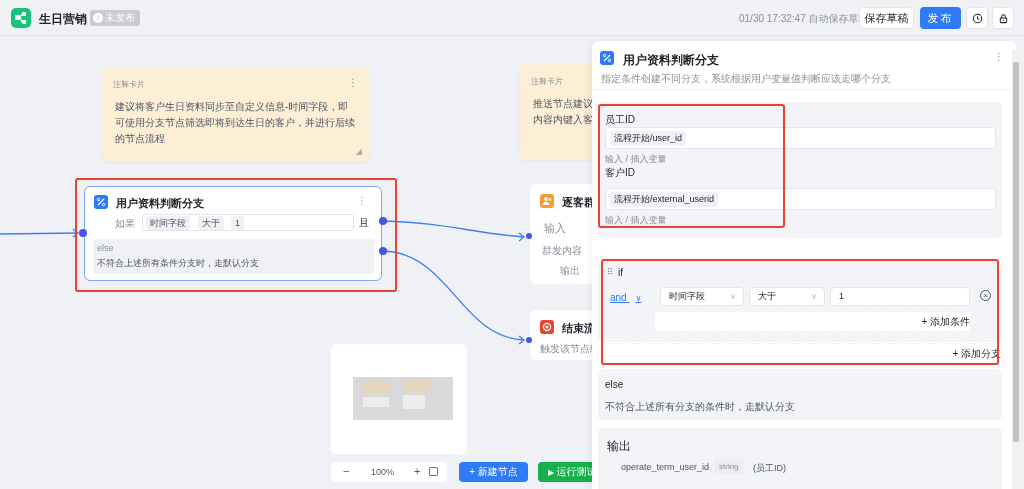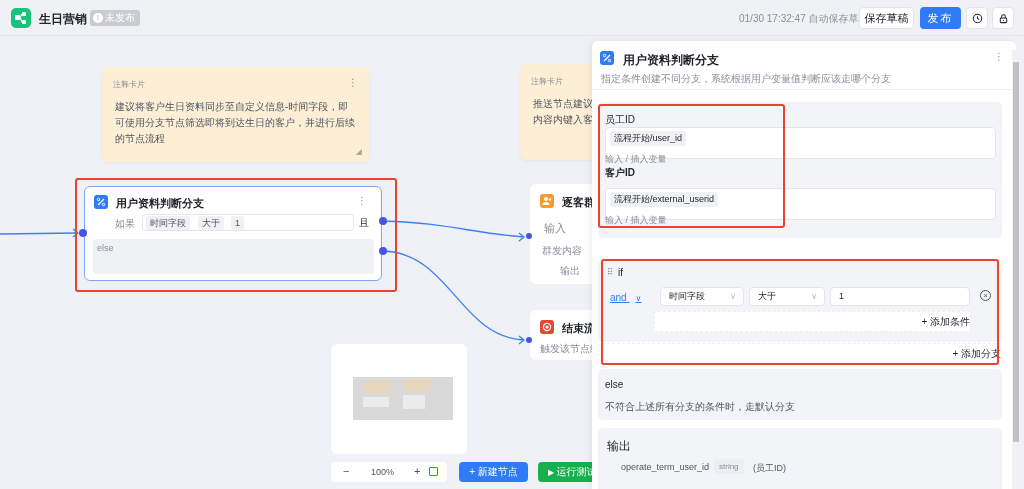--- a/index.html
+++ b/index.html
@@ -46,21 +46,21 @@
     
     .panel { position: absolute; left: 592px; top: 41px; width: 424px; height: 448px; background: #fff; border-radius: 6px 6px 0 0; box-shadow: -2px 0 6px rgba(0,0,0,0.06); overflow: hidden; }
     .panel-header { position: absolute; left: 0; top: 0; width: 100%; height: 49px; border-bottom: 1px solid #eceef2; }
     .panel-icon { position: absolute; left: 8px; top: 10px; width: 14px; height: 14px; border-radius: 3px; background: #2f7bf5; }
     .panel-title { position: absolute; left: 31px; top: 11px; font-size: 12px; font-weight: bold; color: #1f2329; }
     .panel-desc { position: absolute; left: 9px; top: 31px; font-size: 10px; color: #8a8f99; }
     .panel-more { position: absolute; right: 12px; top: 10px; color: #8a8f99; font-size: 10px; }
 
     .section { position: absolute; left: 6px; width: 404px; background: #f3f4f7; border-radius: 5px; }
     .field-label { position: absolute; left: 7px; font-size: 10px; color: #1f2329; }
-    .field-input { position: absolute; left: 7px; width: 391px; height: 32px; background: #fff; border: 1px solid #e3e5ea; border-radius: 4px; }
+    .field-input { position: absolute; left: 7px; width: 391px; height: 22px; background: #fff; border: 1px solid #e3e5ea; border-radius: 4px; }
     .field-chip { position: absolute; left: 4px; top: 3px; height: 15px; padding: 0 4px; background: #f0f1f5; border-radius: 3px; font-size: 9px; line-height: 15px; color: #1f2329; }
     .field-hint { position: absolute; left: 7px; font-size: 9px; color: #8a8f99; }
 
     .select { position: absolute; height: 19px; background: #fff; border: 1px solid #e3e5ea; border-radius: 4px; font-size: 9px; line-height: 17px; padding-left: 8px; color: #1f2329; }
     .select .chev { position: absolute; right: 7px; top: 0; color: #b5b9c2; font-size: 8px; }
     .add-btn { position: absolute; background: #fff; border: 1px dashed #eceef2; border-radius: 4px; font-size: 10px; color: #1f2329; text-align: right; line-height: 19px; }
 
     .scrollbar { position: absolute; left: 1012px; top: 50px; width: 8px; height: 439px; background: #f1f1f1; }
     .scroll-thumb { position: absolute; left: 1px; top: 12px; width: 6px; height: 380px; background: #c1c1c1; }
 
@@ -136,20 +136,21 @@
     <div style="position:absolute;right:14px;top:8px;color:#8a8f99;font-size:10px;">⋮</div>
     <div style="position:absolute;left:30px;top:30px;font-size:10px;color:#8a8f99;">如果</div>
     <div class="cond-box" style="left:57px;top:27px;width:212px;height:17px;">
       <span class="chip" style="left:3px;top:1px;">时间字段</span>
       <span class="chip" style="left:55px;top:1px;">大于</span>
     	<span class="chip" style="left:88px;top:1px;">1</span>
     </div>
     <div style="position:absolute;left:274px;top:29px;font-size:10px;color:#1f2329;">且</div>
     <div style="position:absolute;left:8px;top:52px;width:281px;height:35px;background:#f0f1f5;border-radius:3px;">
       <div style="position:absolute;left:4px;top:4px;font-size:9px;color:#8a8f99;">else</div>
+      <div style="position:absolute;left:4px;top:18px;font-size:9px;color:#4e5461;">不符合上述所有条件分支时，走默认分支</div>
     </div>
   </div>
   <div class="port" style="left:79px;top:192px;"></div>
   <div class="port" style="left:379px;top:180px;"></div>
   <div class="port" style="left:379px;top:210px;"></div>
   <div class="highlight" style="left:75px;top:141px;width:322px;height:114px;"></div>
 
   <div class="node" style="left:530px;top:147px;width:70px;height:100px;">
     <div class="node-icon" style="left:10px;top:10px;background:#f59b2f;">
       <svg width="14" height="14" viewBox="0 0 14 14">
@@ -213,21 +214,21 @@
     <div class="panel-desc">指定条件创建不同分支，系统根据用户变量值判断应该走哪个分支</div>
     <div class="panel-more">⋮</div>
   </div>
 
   <div class="section" style="top:61px;height:136px;">
     <div class="field-label" style="top:11px;">员工ID</div>
     <div class="field-input" style="top:25px;">
       <span class="field-chip">流程开始/user_id</span>
     </div>
     <div class="field-hint" style="top:51px;">输入 / 插入变量</div>
-    <div class="field-label" style="top:64px;font-weight:bold;">客户ID</div>
+    <div class="field-label" style="top:64px;">客户ID</div>
     <div class="field-input" style="top:86px;text-align:right;">
       <span class="field-chip">流程开始/external_userid</span>
     </div>
     <div class="field-hint" style="top:112px;">输入 / 插入变量</div>
   </div>
   <div class="highlight" style="left:6px;top:63px;width:187px;height:124px;"></div>
 
   <div class="section" style="top:219px;height:82px;">
     <div style="position:absolute;left:9px;top:7px;font-size:9px;color:#8a8f99;">⠿</div>
     <div style="position:absolute;left:20px;top:7px;font-size:10px;color:#1f2329;">if</div>

